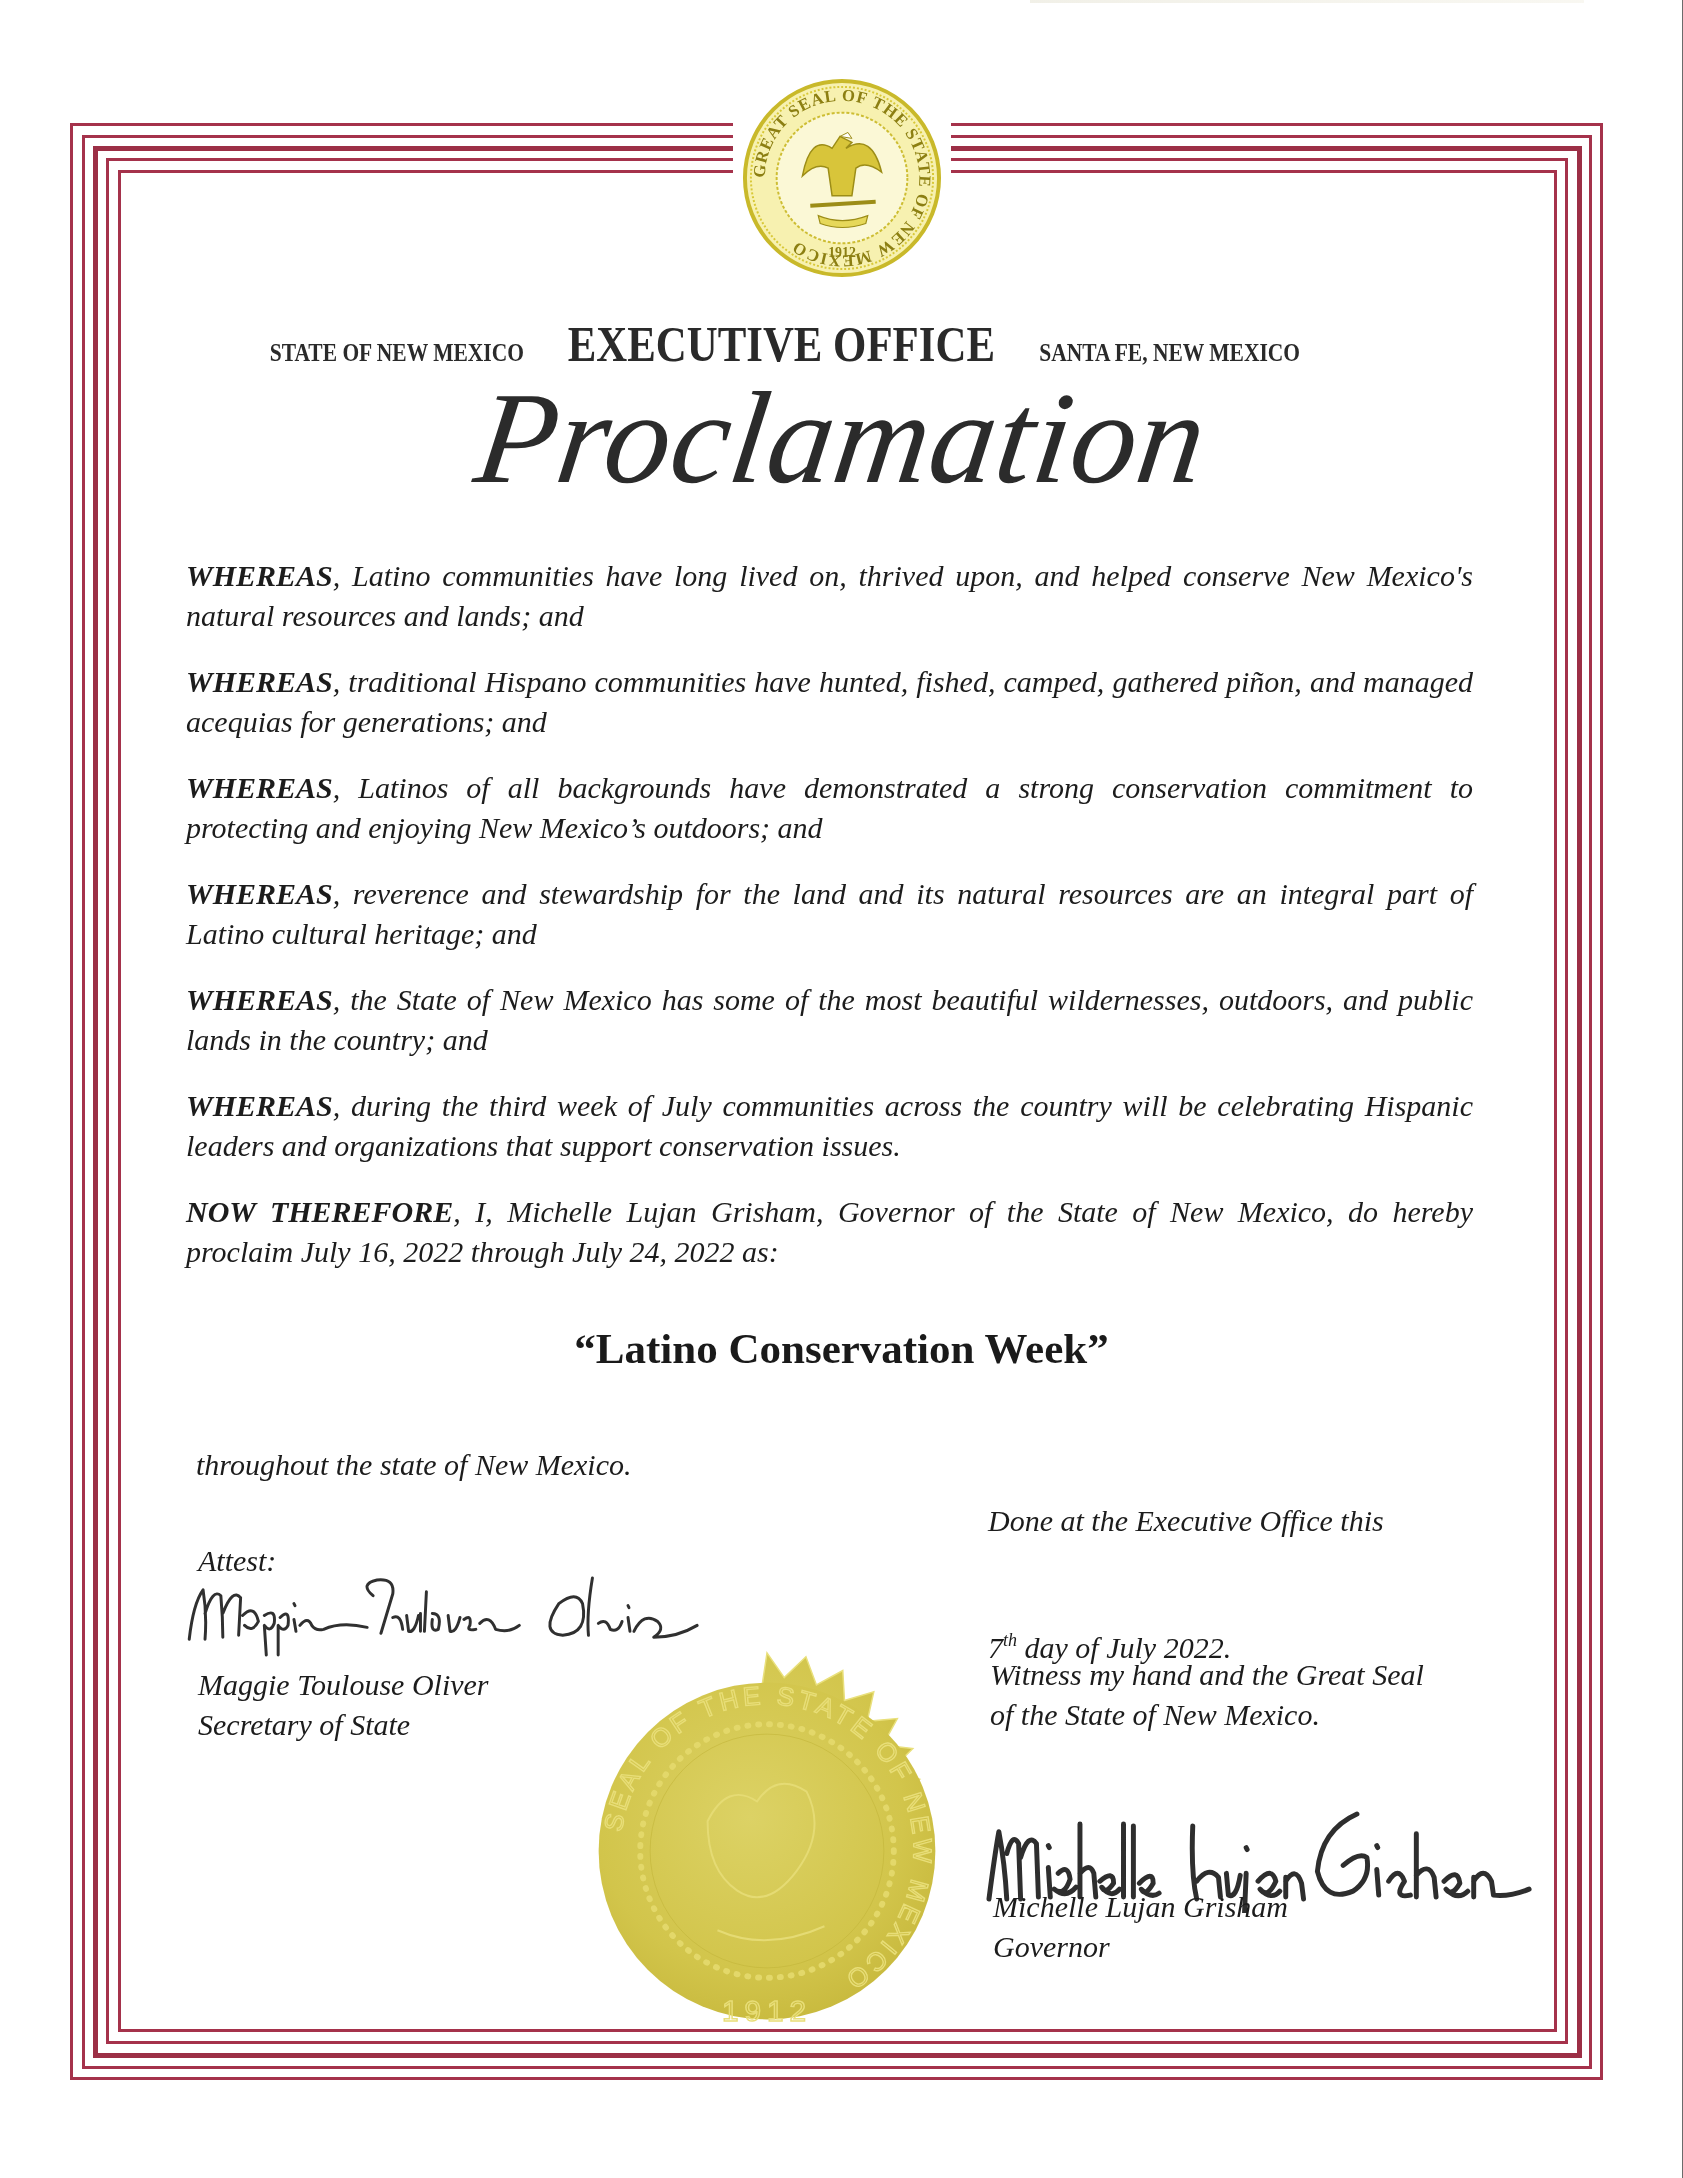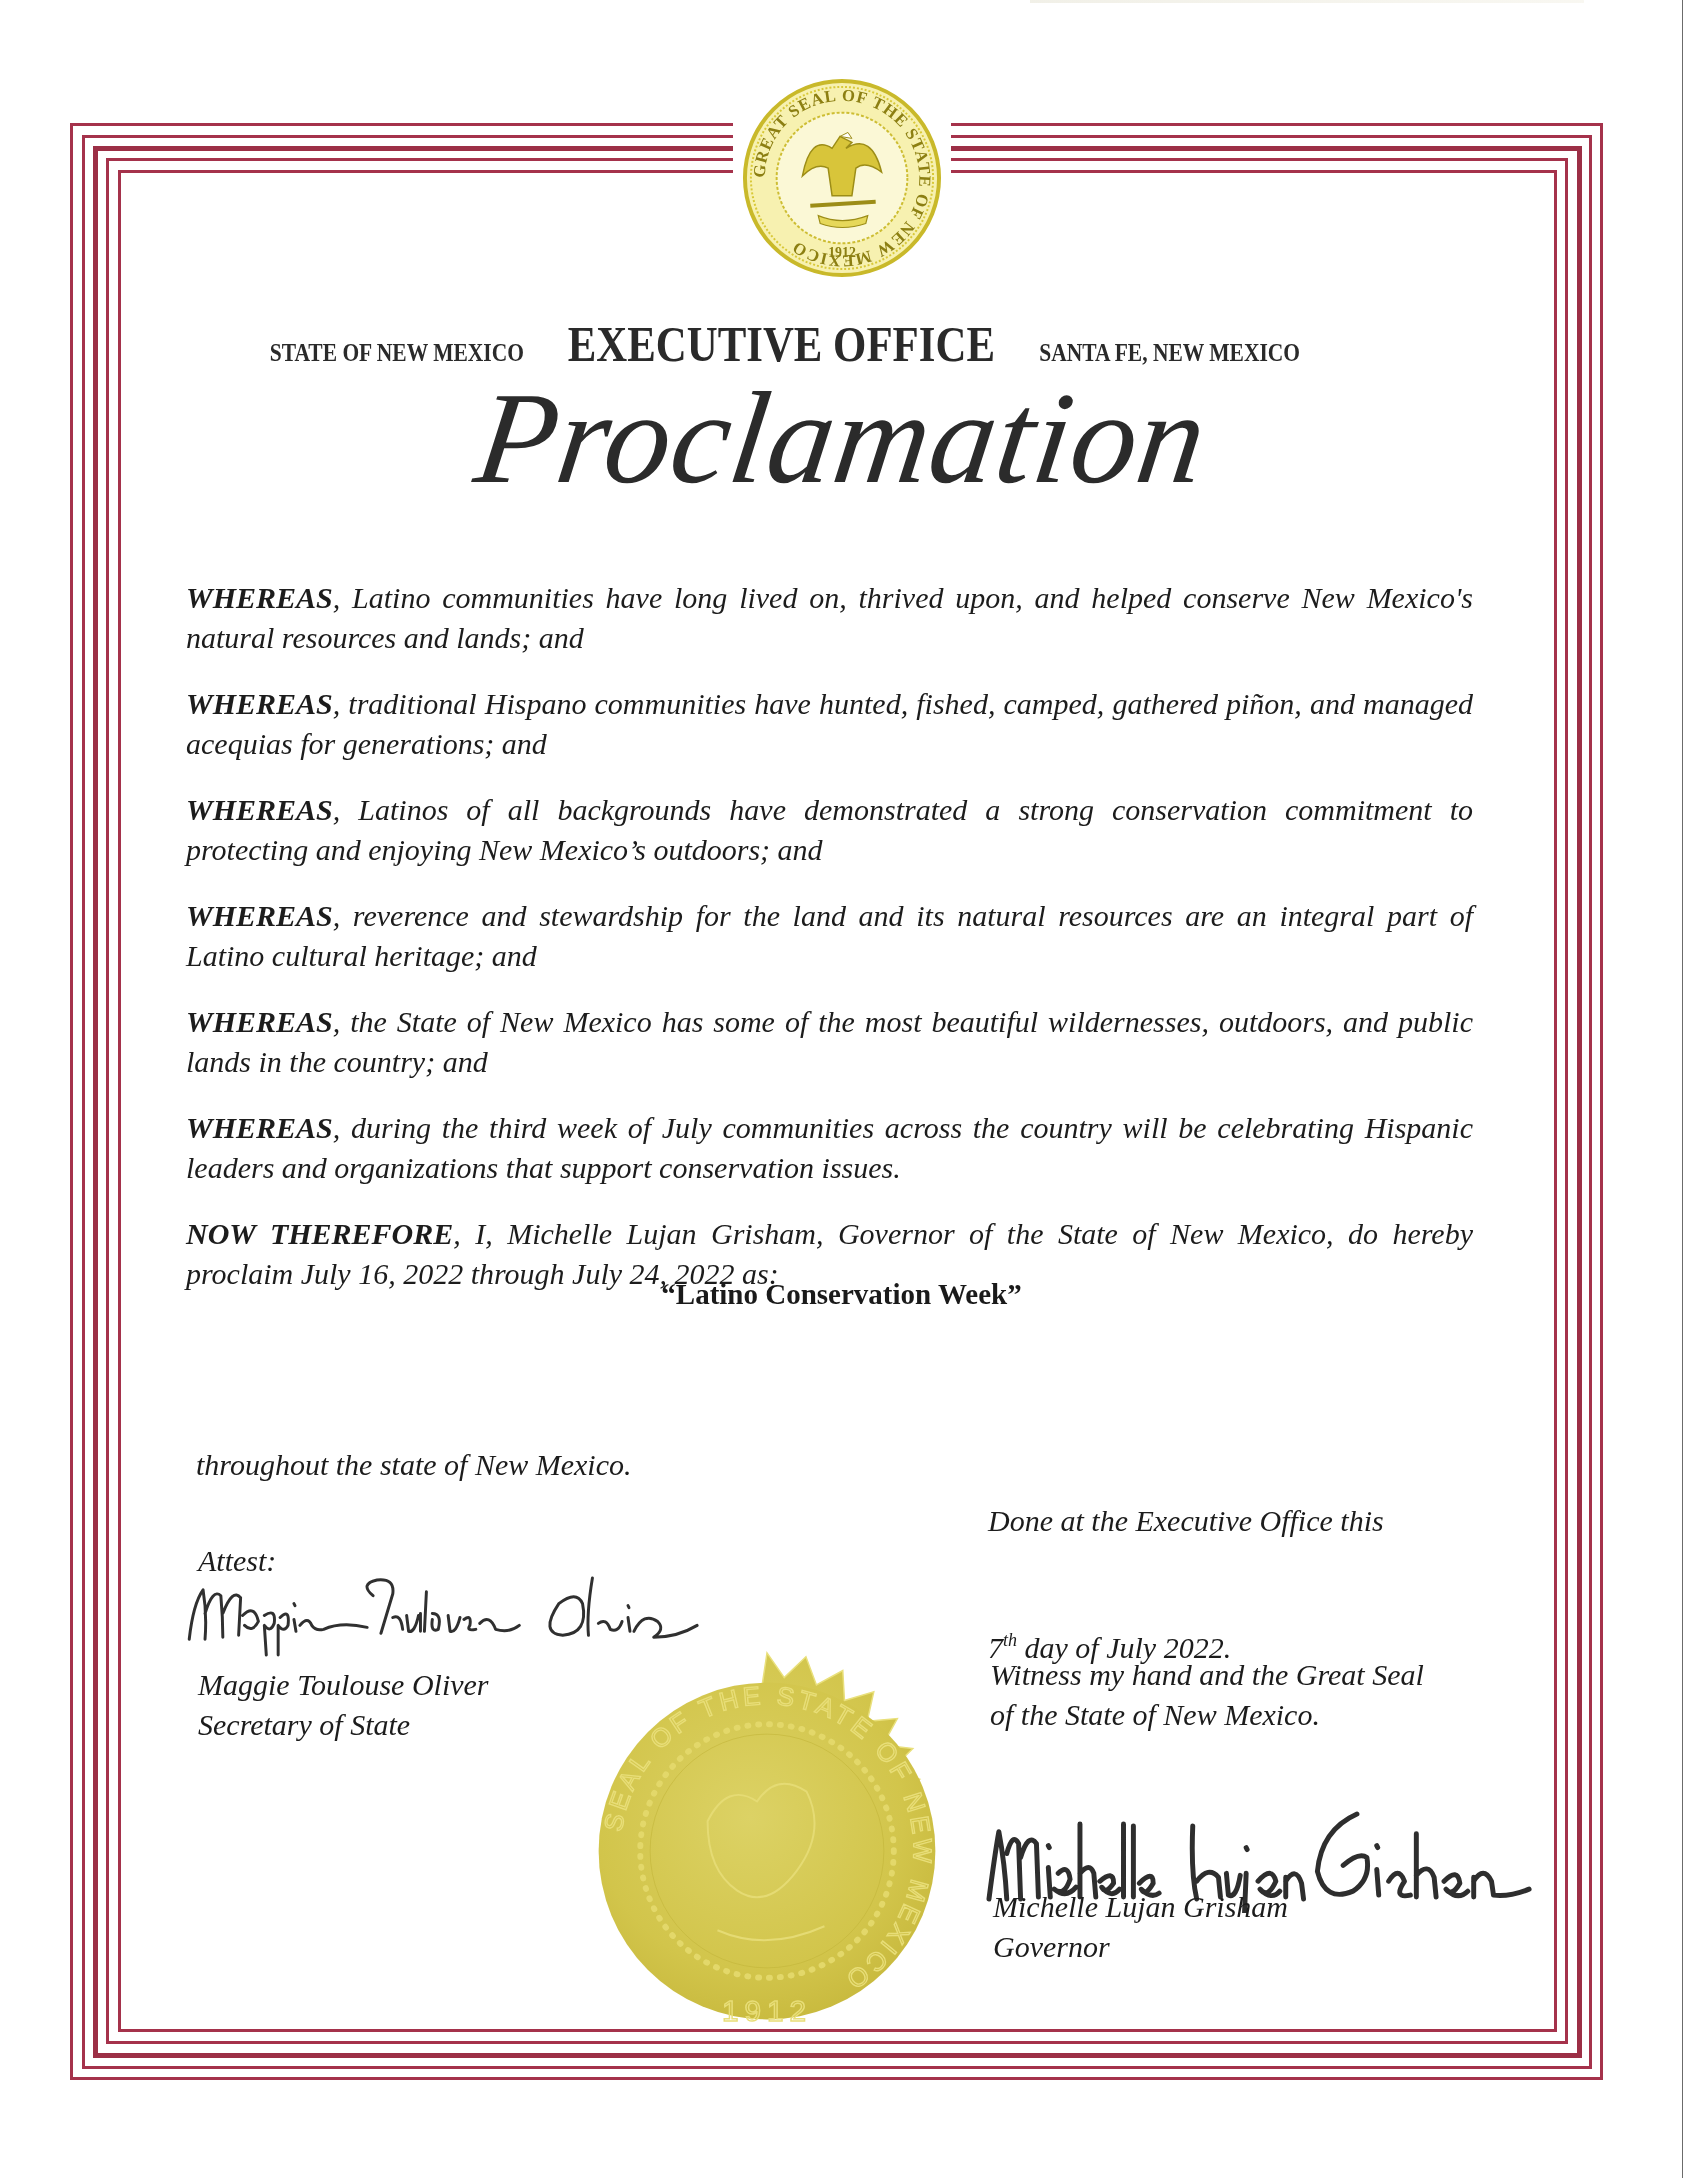--- a/index.html
+++ b/index.html
@@ -24,21 +24,21 @@
   .hdr .small { font-family: "Liberation Serif", serif; font-weight: bold; font-size: 25px; color: #2a2a2a; display: inline-block; transform: scaleX(.86); letter-spacing: 0; vertical-align: baseline; }
   .hdr .big { font-family: "Liberation Serif", serif; font-weight: bold; font-size: 51px; color: #2a2a2a; display: inline-block; transform: scaleX(.84); margin: 0 -22px; vertical-align: baseline; }
 
   .procl { position: absolute; left: 0; top: 372px; width: 1683px; text-align: center; font-family: "Liberation Serif", serif; font-style: italic; font-size: 131px; color: #2b2b2b; letter-spacing: 1px; line-height: 1; }
   .procl span { display: inline-block; transform: skewX(-8deg); }
 
   .body { position: absolute; left: 186px; width: 1287px; font-family: "Liberation Serif", serif; font-style: italic; font-size: 30px; line-height: 40px; text-align: justify; color: #1c1c1c; }
   .body p { margin: 0 0 26px 0; }
   .body b { font-weight: bold; font-style: italic; }
 
-  .title { position: absolute; left: 0; top: 1278px; width: 1683px; text-align: center; font-family: "Liberation Serif", serif; font-weight: bold; font-size: 29px; color: #1a1a1a; }
+  .title { position: absolute; left: 0; top: 1324px; width: 1683px; text-align: center; font-family: "Liberation Serif", serif; font-weight: bold; font-size: 43px; color: #1a1a1a; }
 
   .txt { position: absolute; font-family: "Liberation Serif", serif; font-style: italic; font-size: 30px; line-height: 40px; color: #1c1c1c; white-space: nowrap; }
   .txt sup { font-size: 18px; line-height: 0; vertical-align: 12px; }
 
   .sig { position: absolute; }
 </style>
 </head>
 <body>
 
 <div class="scan-top"></div>
@@ -72,21 +72,21 @@
 <div class="hdr">
   <span class="small">STATE OF NEW MEXICO</span>
   <span class="big">EXECUTIVE OFFICE</span>
   <span class="small">SANTA FE, NEW MEXICO</span>
 </div>
 
 <div class="procl">
   <span>Proclamation</span>
 </div>
 
-<div class="body" style="top:578px;">
+<div class="body" style="top:556px;">
   <p><b>WHEREAS</b><span>, Latino communities have long lived on, thrived upon, and helped conserve New Mexico's natural resources and lands; and</span></p>
   <p><b>WHEREAS</b><span>, traditional Hispano communities have hunted, fished, camped, gathered piñon, and managed acequias for generations; and</span></p>
   <p><b>WHEREAS</b><span>, Latinos of all backgrounds have demonstrated a strong conservation commitment to protecting and enjoying New Mexico’s outdoors; and</span></p>
   <p><b>WHEREAS</b><span>, reverence and stewardship for the land and its natural resources are an integral part of Latino cultural heritage; and</span></p>
   <p><b>WHEREAS</b><span>, the State of New Mexico has some of the most beautiful wildernesses, outdoors, and public lands in the country; and</span></p>
   <p><b>WHEREAS</b><span>, during the third week of July communities across the country will be celebrating Hispanic leaders and organizations that support conservation issues.</span></p>
   <p><b>NOW THEREFORE</b><span>, I, Michelle Lujan Grisham, Governor of the State of New Mexico, do hereby proclaim July 16, 2022 through July 24, 2022 as:</span></p>
 </div>
 
 <div class="title">“Latino Conservation Week”</div>

